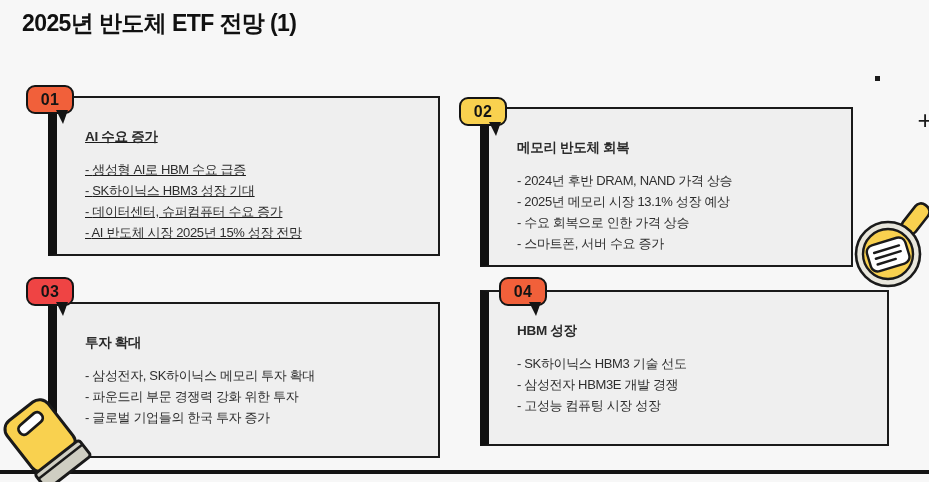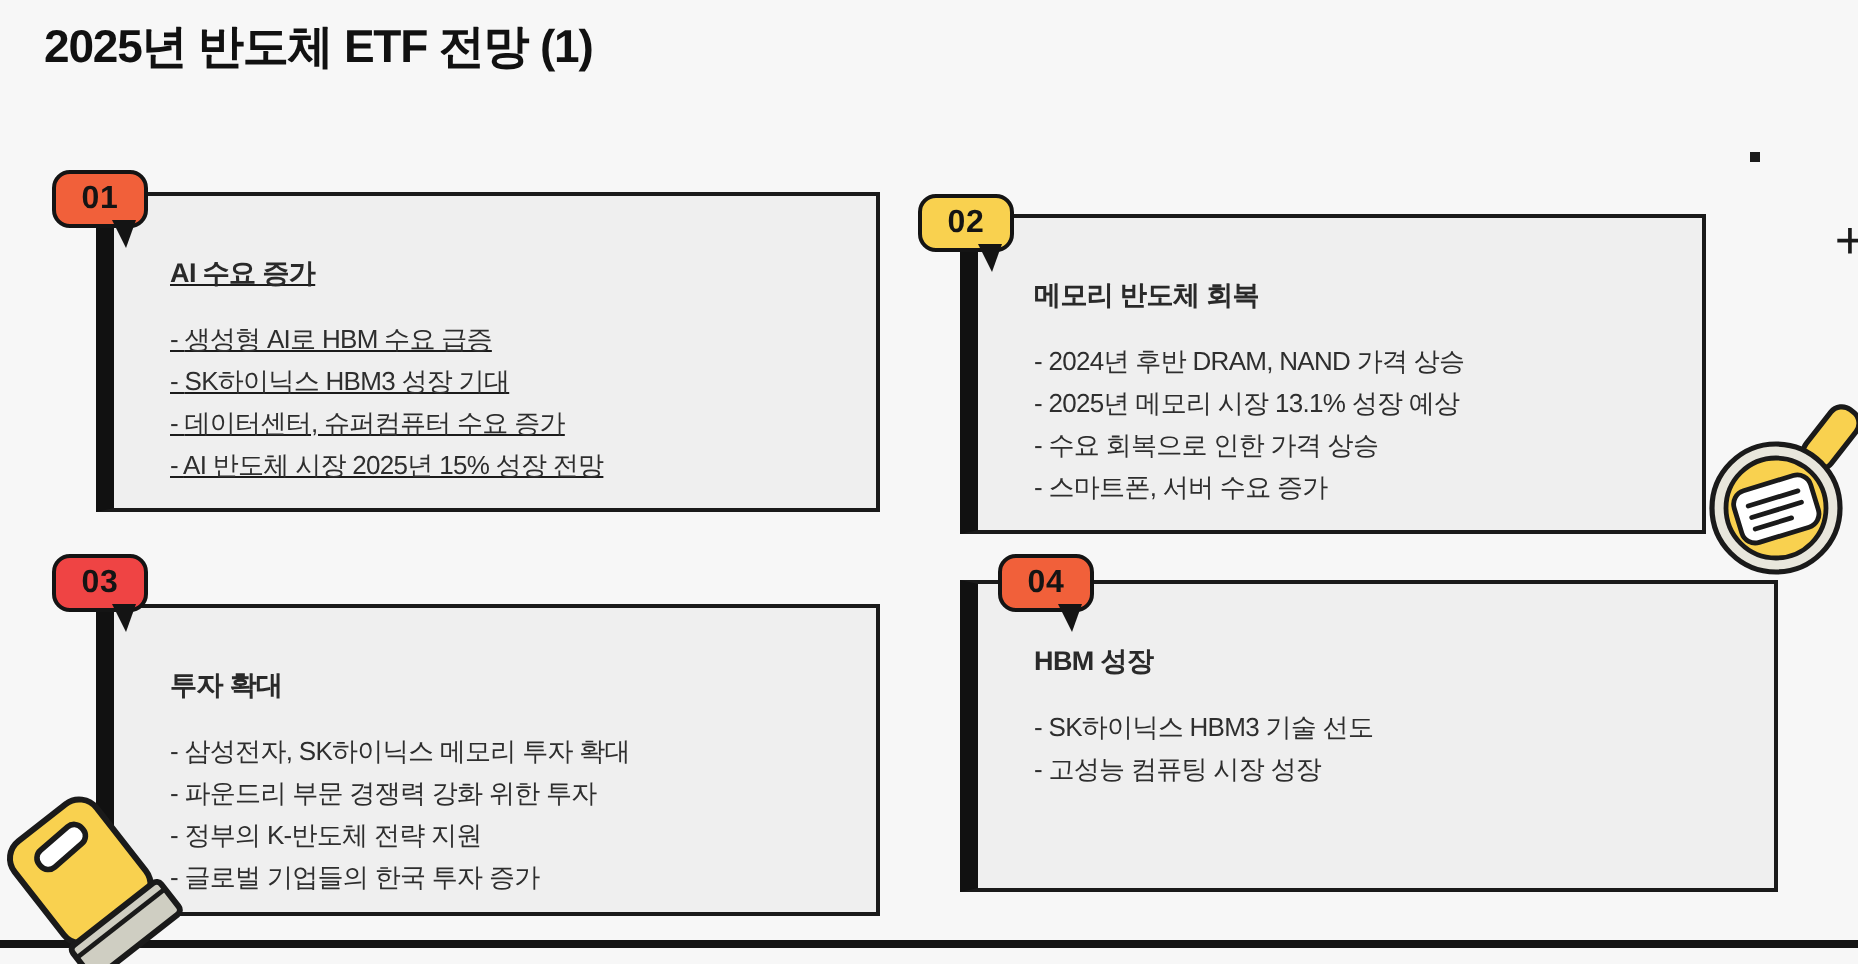--- a/index.html
+++ b/index.html
@@ -206,32 +206,32 @@
   </div>
 </div>
 <div class="badge b2">02</div>
 
 <div class="card c3">
   <div class="card-inner">
     <div class="card-heading">투자 확대</div>
     <ul class="card-list">
       <li>삼성전자, SK하이닉스 메모리 투자 확대</li>
       <li>파운드리 부문 경쟁력 강화 위한 투자</li>
-      <li>정부의 K-반도체 전략 지원</li>
       <li>글로벌 기업들의 한국 투자 증가</li>
     </ul>
   </div>
 </div>
 <div class="badge b3">03</div>
 
 <div class="card c4">
   <div class="card-inner">
     <div class="card-heading">HBM 성장</div>
     <ul class="card-list">
       <li>SK하이닉스 HBM3 기술 선도</li>
+      <li>삼성전자 HBM3E 개발 경쟁</li>
       <li>고성능 컴퓨팅 시장 성장</li>
     </ul>
   </div>
 </div>
 <div class="badge b4">04</div>
 
 <div class="dot-mark"></div>
 <div class="plus-mark">+</div>
 
 <svg class="stamp-icon" viewBox="0 0 86 100" xmlns="http://www.w3.org/2000/svg">

